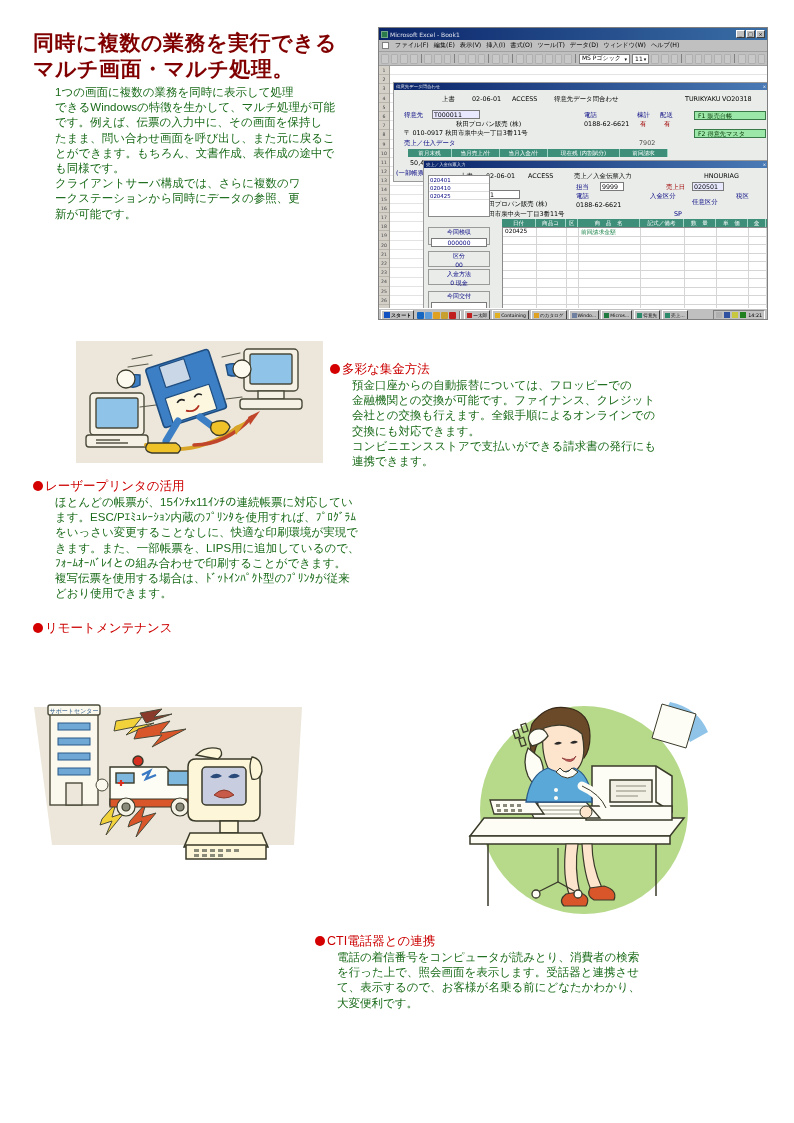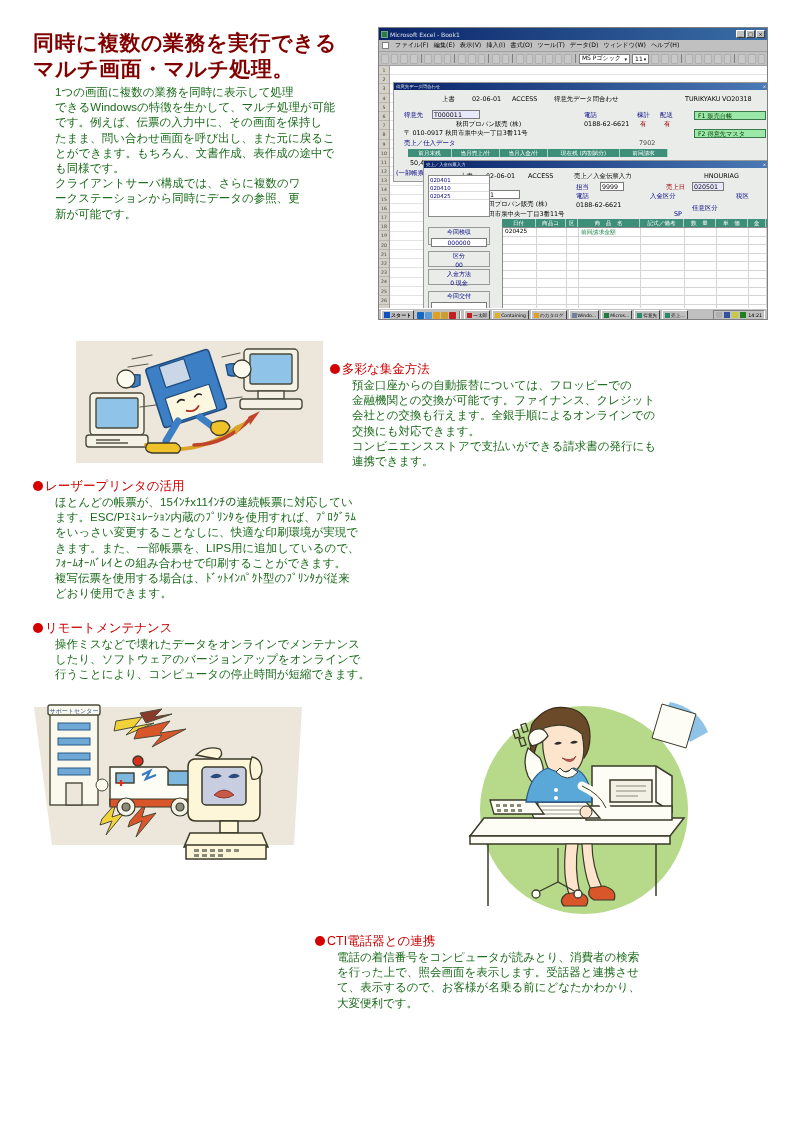--- a/index.html
+++ b/index.html
@@ -260,23 +260,20 @@
 きます。また、一部帳票を、LIPS用に追加しているので、
 ﾌｫｰﾑｵｰﾊﾞﾚｲとの組み合わせで印刷することができます。
 複写伝票を使用する場合は、ﾄﾞｯﾄｲﾝﾊﾟｸﾄ型のﾌﾟﾘﾝﾀが従来
 どおり使用できます。</div>
 </div>
 
 <div class="section" id="sec-remote">
   <div class="sec-head">
     <span class="dot"></span><span>リモートメンテナンス</span>
   </div>
-  <div class="sec-body">操作ミスなどで壊れたデータをオンラインでメンテナンス
-したり、ソフトウェアのバージョンアップをオンラインで
-行うことにより、コンピュータの停止時間が短縮できます。</div>
 </div>
 
 <div class="section" id="sec-cti">
   <div class="sec-head">
     <span class="dot"></span><span>CTI電話器との連携</span>
   </div>
   <div class="sec-body">電話の着信番号をコンピュータが読みとり、消費者の検索
 を行った上で、照会画面を表示します。受話器と連携させ
 て、表示するので、お客様が名乗る前にどなたかわかり、
 大変便利です。</div>
@@ -454,21 +451,21 @@
         <span class="fld" style="width:24px">9999</span>
       </div>
       <div class="t-line t-blue" style="left:152px; top:31px;">電話</div>
       <div class="t-line" style="left:152px; top:40px;">0188-62-6621</div>
 
       <div class="t-line t-red" style="left:242px; top:22px;">売上日</div>
       <div class="t-line" style="left:268px; top:21px;">
         <span class="fld fld-hl" style="width:32px">020501</span>
       </div>
       <div class="t-line t-blue" style="left:226px; top:31px;">入金区分</div>
-      <div class="t-line t-blue" style="left:268px; top:43px;">任意区分</div>
+      <div class="t-line t-blue" style="left:268px; top:37px;">任意区分</div>
       <div class="t-line t-blue" style="left:312px; top:31px;">税区</div>
       <div class="t-line t-blue" style="left:250px; top:49px;">SP</div>
 
       <div class="grid-hdr" style="left:78px; top:58px; width:266px;">
         <span style="width:34px">日付</span>
         <span style="width:30px">商品コ</span>
         <span style="width:12px">区</span>
         <span style="width:62px">商　品　名</span>
         <span style="width:44px">記式／備考</span>
         <span style="width:32px">数　量</span>

